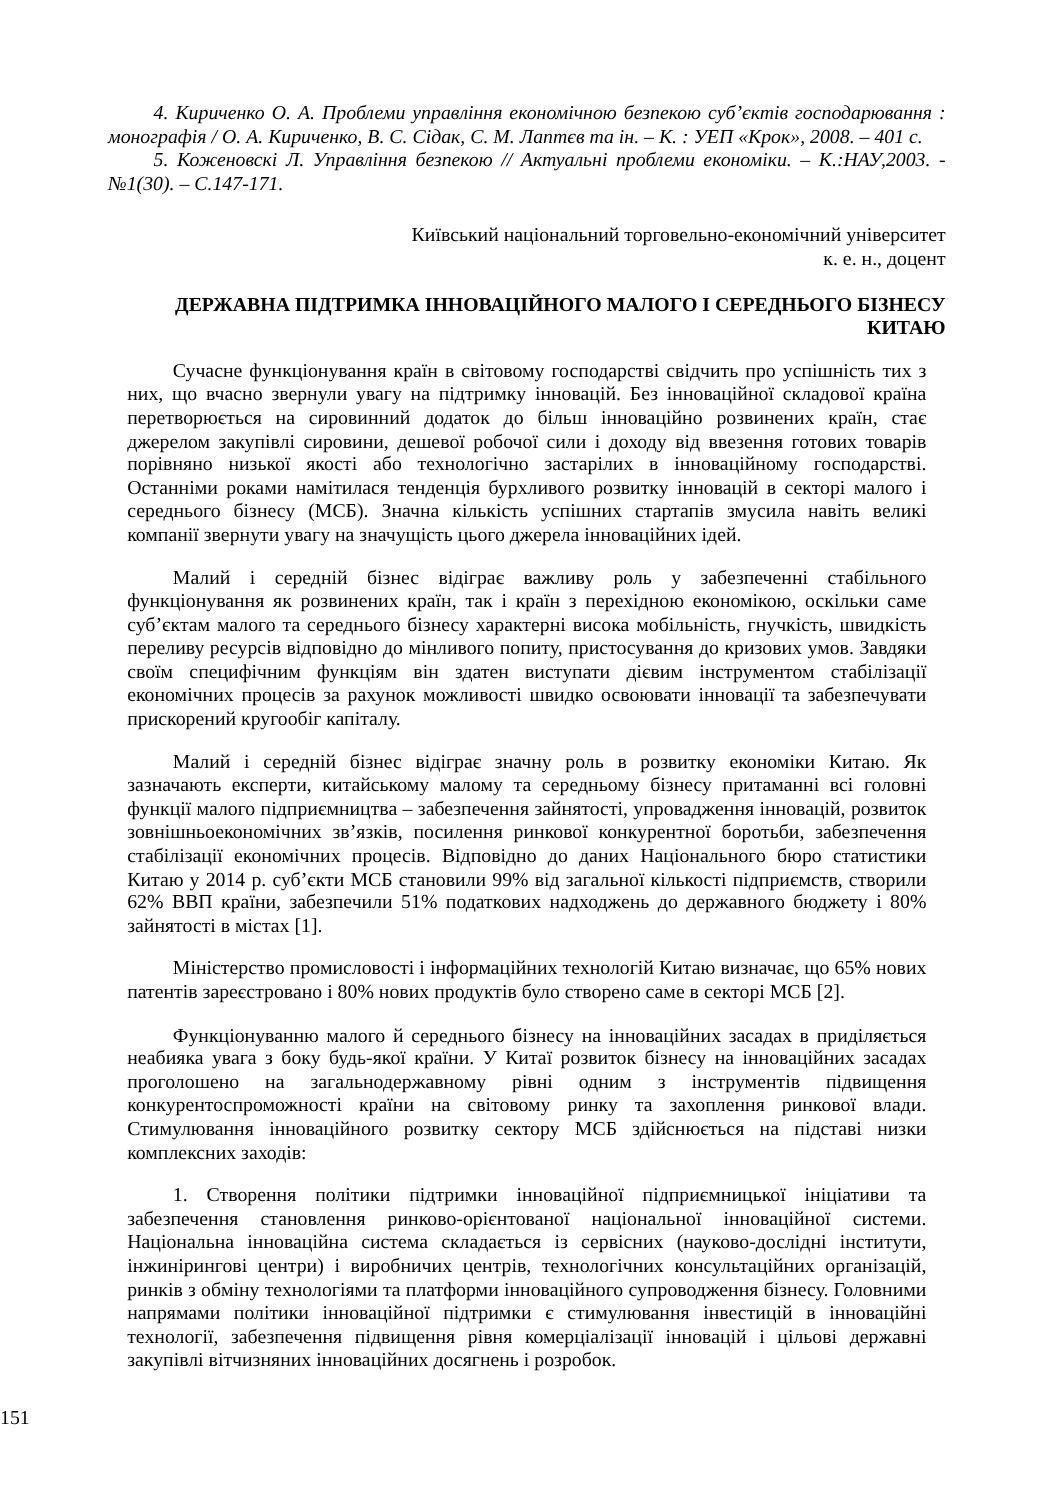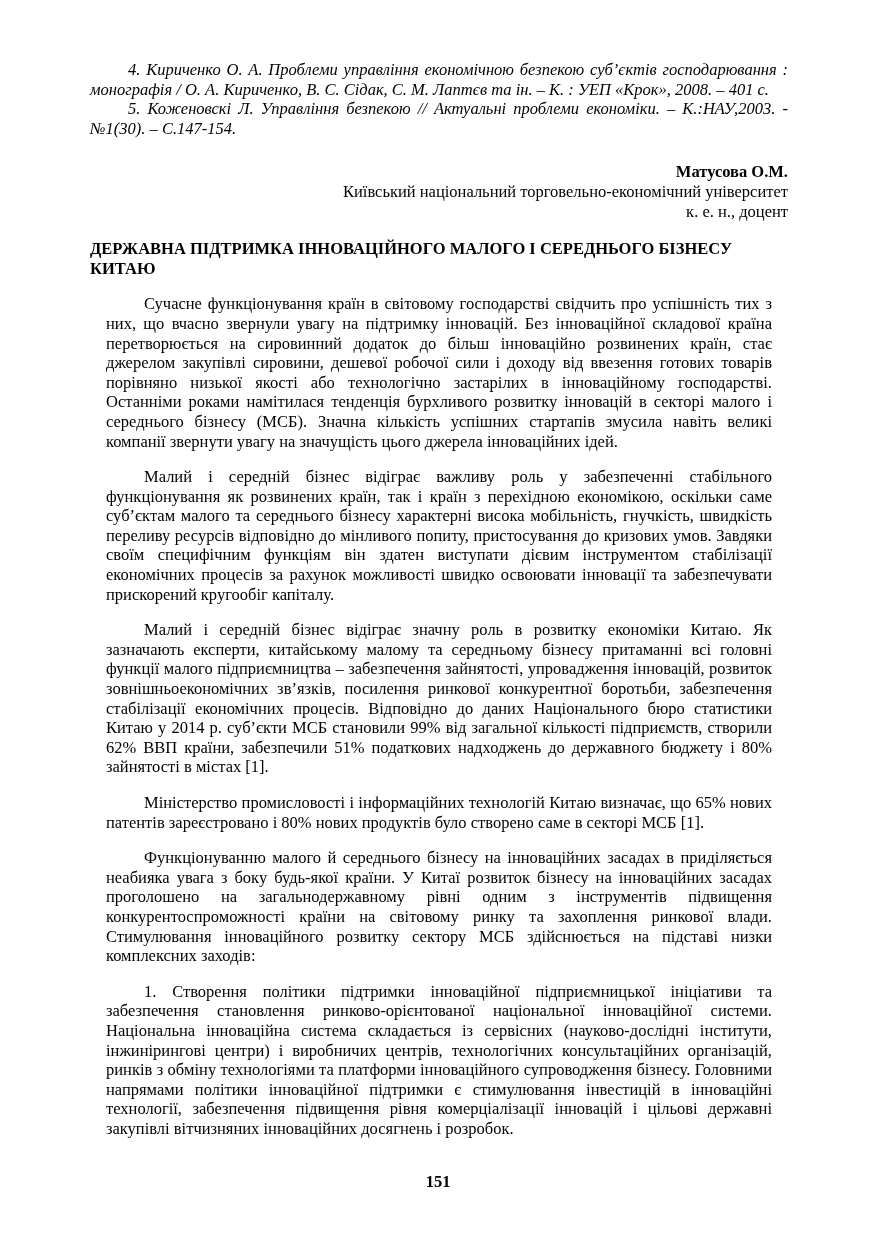--- a/index.html
+++ b/index.html
@@ -10,77 +10,75 @@
     height: 1240px;
     margin: 0 auto;
     background: #ffffff;
     color: #000000;
     font-family: "Liberation Serif", "DejaVu Serif", serif;
     font-size: 16.5px;
     line-height: 19.6px;
     overflow: hidden;
   }
   .content {
-    padding: 60px 88px 0 90px;
+    padding: 84px 88px 0 90px;
   }
   .refs p {
     margin: 0;
     text-indent: 38px;
     text-align: justify;
     font-style: italic;
   }
   .author-block {
     margin-top: 24px;
     text-align: right;
   }
   .author-block div { margin: 0; }
   .author-name { font-weight: bold; }
   .paper-title {
     margin: 18px auto 15px auto;
-    text-align: left;
+    text-align: right;
     font-weight: bold;
   }
   .body-text p {
     margin: 16px;
     text-indent: 38px;
     text-align: justify;
   }
   .page-number {
     position: absolute;
     left: 0;
     right: 0;
     bottom: 48px;
-    text-align: center;
-    font-weight: bold;
+    text-align: left;
   }
 </style>
 </head>
 <body>
 
 <div class="page">
   <div class="content">
 
     <div class="refs">
       <p>4. Кириченко О. А. Проблеми управління економічною безпекою суб’єктів господарювання : монографія / О. А. Кириченко, В. С. Сідак, С. М. Лаптєв та ін. – К. : УЕП «Крок», 2008. – 401 с.</p>
-      <p>5. Коженовскі Л. Управління безпекою // Актуальні проблеми економіки. – К.:НАУ,2003. - №1(30). – С.147-154.</p>
+      <p>5. Коженовскі Л. Управління безпекою // Актуальні проблеми економіки. – К.:НАУ,2003. - №1(30). – С.147-171.</p>
     </div>
 
     <div class="author-block">
-      <div class="author-name">Матусова О.М.</div>
       <div>Київський національний торговельно-економічний університет</div>
       <div>к. е. н., доцент</div>
     </div>
 
     <div class="paper-title">ДЕРЖАВНА ПІДТРИМКА ІННОВАЦІЙНОГО МАЛОГО І СЕРЕДНЬОГО БІЗНЕСУ КИТАЮ</div>
 
     <div class="body-text">
       <p>Сучасне функціонування країн в світовому господарстві свідчить про успішність тих з них, що вчасно звернули увагу на підтримку інновацій. Без інноваційної складової країна перетворюється на сировинний додаток до більш інноваційно розвинених країн, стає джерелом закупівлі сировини, дешевої робочої сили і доходу від ввезення готових товарів порівняно низької якості або технологічно застарілих в інноваційному господарстві. Останніми роками намітилася тенденція бурхливого розвитку інновацій в секторі малого і середнього бізнесу (МСБ). Значна кількість успішних стартапів змусила навіть великі компанії звернути увагу на значущість цього джерела інноваційних ідей.</p>
       <p>Малий і середній бізнес відіграє важливу роль у забезпеченні стабільного функціонування як розвинених країн, так і країн з перехідною економікою, оскільки саме суб’єктам малого та середнього бізнесу характерні висока мобільність, гнучкість, швидкість переливу ресурсів відповідно до мінливого попиту, пристосування до кризових умов. Завдяки своїм специфічним функціям він здатен виступати дієвим інструментом стабілізації економічних процесів за рахунок можливості швидко освоювати інновації та забезпечувати прискорений кругообіг капіталу.</p>
       <p>Малий і середній бізнес відіграє значну роль в розвитку економіки Китаю. Як зазначають експерти, китайському малому та середньому бізнесу притаманні всі головні функції малого підприємництва – забезпечення зайнятості, упровадження інновацій, розвиток зовнішньоекономічних зв’язків, посилення ринкової конкурентної боротьби, забезпечення стабілізації економічних процесів. Відповідно до даних Національного бюро статистики Китаю у 2014 р. суб’єкти МСБ становили 99% від загальної кількості підприємств, створили 62% ВВП країни, забезпечили 51% податкових надходжень до державного бюджету і 80% зайнятості в містах [1].</p>
-      <p>Міністерство промисловості і інформаційних технологій Китаю визначає, що 65% нових патентів зареєстровано і 80% нових продуктів було створено саме в секторі МСБ [1].</p>
+      <p>Міністерство промисловості і інформаційних технологій Китаю визначає, що 65% нових патентів зареєстровано і 80% нових продуктів було створено саме в секторі МСБ [2].</p>
       <p>Функціонуванню малого й середнього бізнесу на інноваційних засадах в приділяється неабияка увага з боку будь-якої країни. У Китаї розвиток бізнесу на інноваційних засадах проголошено на загальнодержавному рівні одним з інструментів підвищення конкурентоспроможності країни на світовому ринку та захоплення ринкової влади. Стимулювання інноваційного розвитку сектору МСБ здійснюється на підставі низки комплексних заходів:</p>
       <p>1. Створення політики підтримки інноваційної підприємницької ініціативи та забезпечення становлення ринково-орієнтованої національної інноваційної системи. Національна інноваційна система складається із сервісних (науково-дослідні інститути, інжинірингові центри) і виробничих центрів, технологічних консультаційних організацій, ринків з обміну технологіями та платформи інноваційного супроводження бізнесу. Головними напрямами політики інноваційної підтримки є стимулювання інвестицій в інноваційні технології, забезпечення підвищення рівня комерціалізації інновацій і цільові державні закупівлі вітчизняних інноваційних досягнень і розробок.</p>
     </div>
 
   </div>
 
   <div class="page-number">151</div>
 </div>
 
 </body></html>

